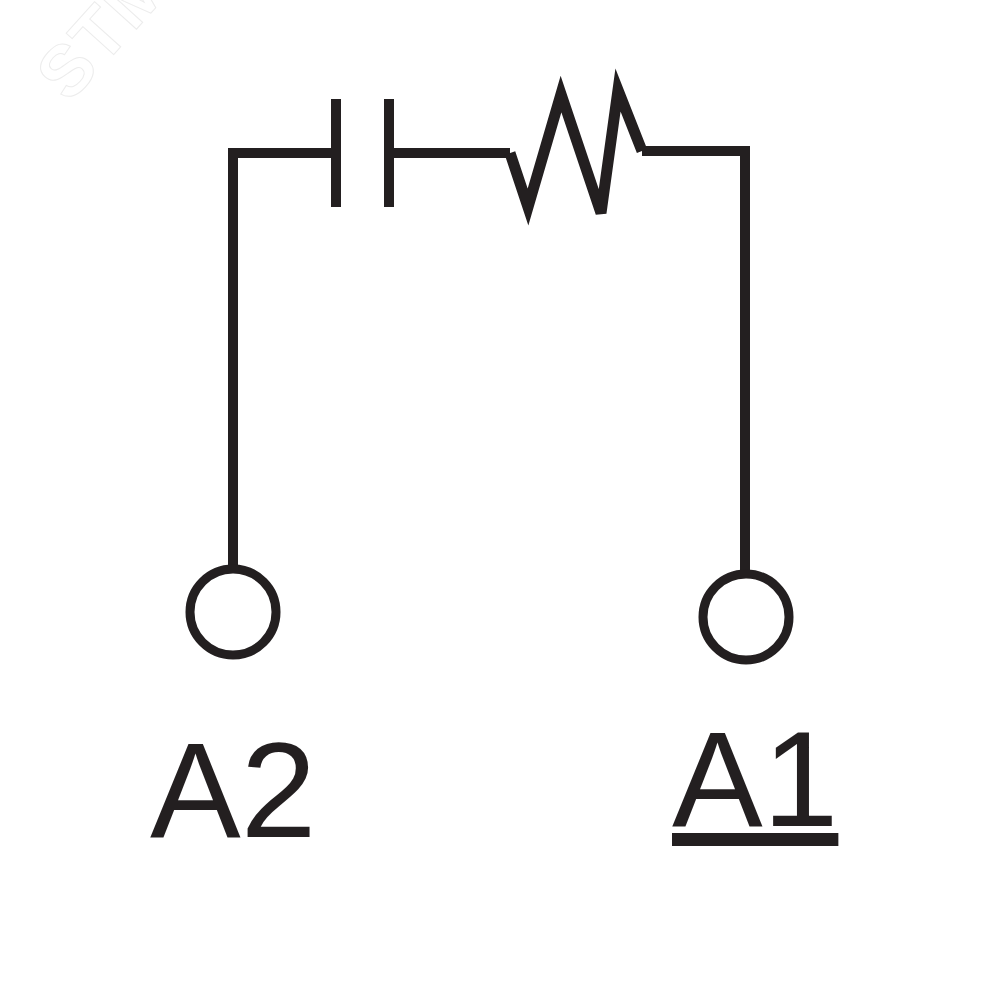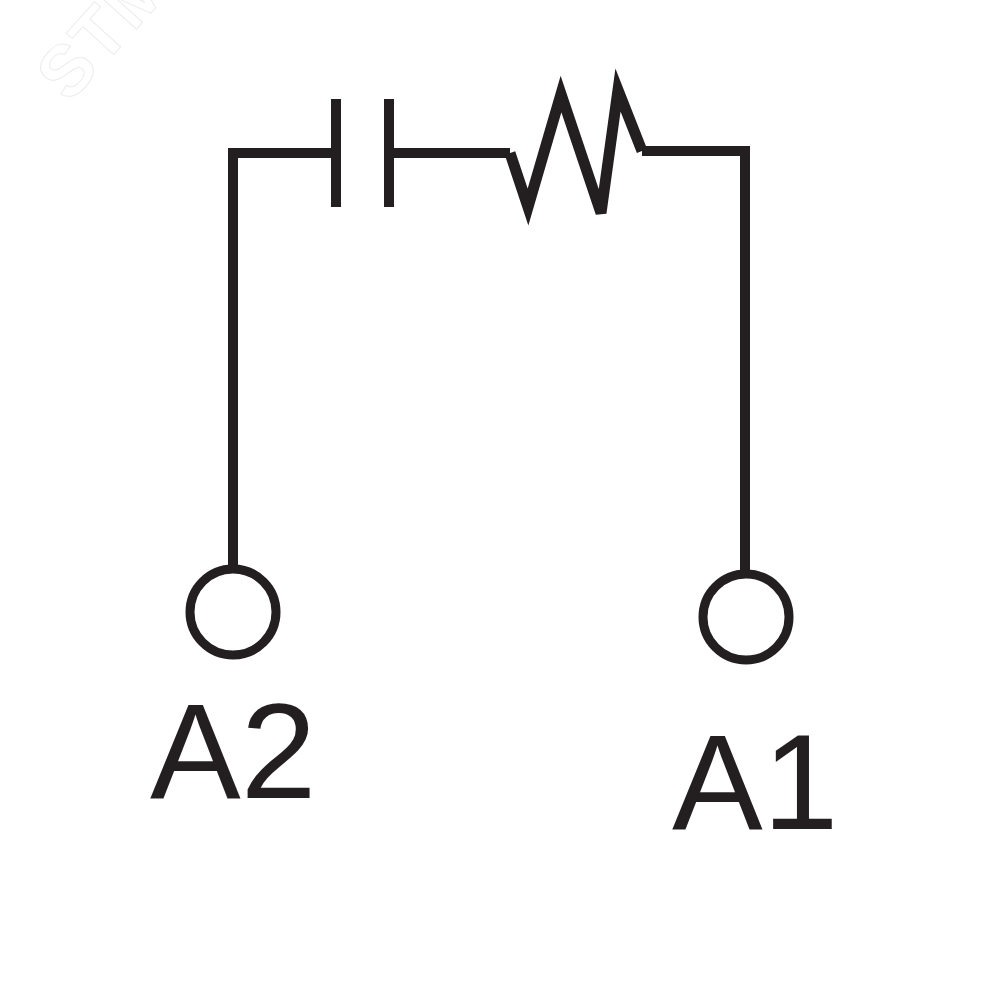--- a/index.html
+++ b/index.html
@@ -1,21 +1,21 @@
 <!DOCTYPE html>
 <html><head>
   <meta charset="utf-8">
   <style>
     html, body { margin: 0; padding: 0; background: #ffffff; }
     body { width: 1000px; height: 1000px; position: relative; overflow: hidden; font-family: "Liberation Sans", sans-serif; }
     #canvas { position: absolute; left: 0; top: 0; width: 1000px; height: 1000px; }
     .wm { position: absolute; left: 20px; top: 60px; font-family: "Liberation Sans", sans-serif; font-size: 72px; font-weight: bold; color: transparent; -webkit-text-stroke: 1px #ececec; transform: rotate(-48deg); transform-origin: left top; letter-spacing: 2px; user-select: none; }
-    .label { position: absolute; font-family: "Liberation Sans", sans-serif; font-size: 136px; line-height: 1; color: #231f20; font-weight: normal; }
+    .label { position: absolute; font-family: "Liberation Sans", sans-serif; font-size: 136px; line-height: 1; color: #231f20; font-weight: normal; margin-top: 39px; }
     .label-a2 { left: 150px; top: 683px; }
-    .label-a1 { left: 672px; top: 714px; }
+    .label-a1 { left: 672px; top: 672px; text-decoration: underline; }
   </style>
 </head>
 <body>
 
 <div class="wm">STM</div>
 
 <svg id="canvas" viewBox="0 0 1000 1000" xmlns="http://www.w3.org/2000/svg">
   <g fill="none" stroke="#231f20" stroke-width="10" stroke-linejoin="miter" stroke-linecap="butt">
 
     <path d="M233,567 L233,153 L336,153"></path>

